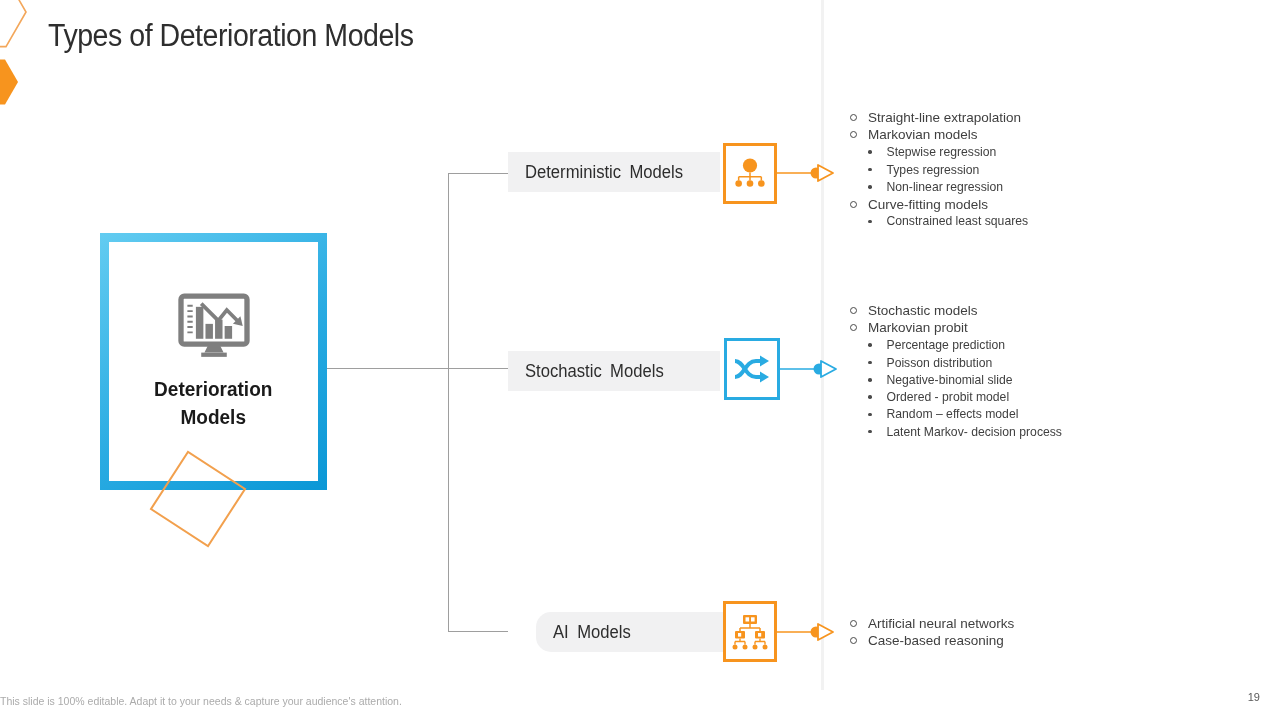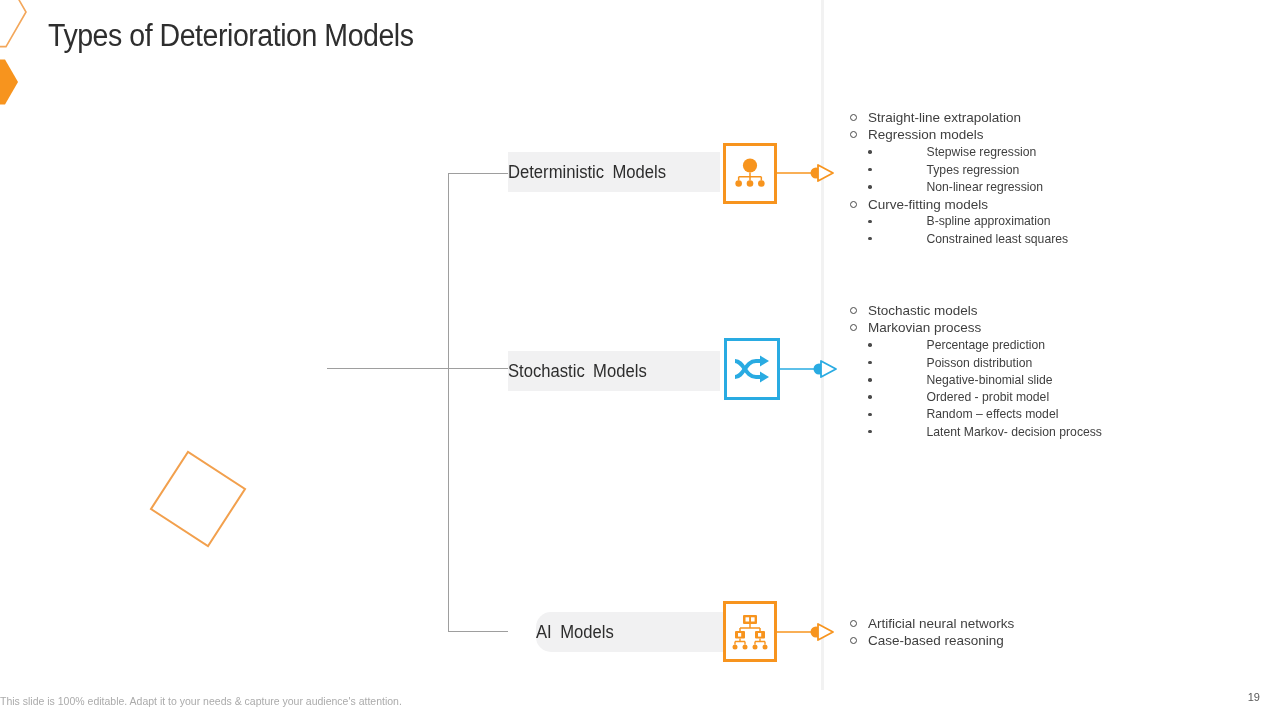--- a/index.html
+++ b/index.html
@@ -20,37 +20,37 @@
   .center-box{position:absolute;left:100px;top:233px;width:227px;height:257px;box-sizing:border-box;
               padding:9px;background:linear-gradient(145deg,#63ccf1 0%,#29abe2 55%,#0a97d6 100%);z-index:2;}
   .center-inner{width:100%;height:100%;background:#ffffff;display:flex;flex-direction:column;
                 align-items:center;justify-content:center;gap:16px;}
   .center-label{font-size:20px;font-weight:700;color:#1a1a1a;line-height:28px;text-align:center;
                 transform:scaleX(0.95);}
   .rot-square{position:absolute;left:163px;top:464px;width:66px;height:66px;border:2px solid #f2a04d;
               transform:rotate(33deg);z-index:3;background:transparent;}
 
   .label-bar{position:absolute;width:212px;height:40px;background:#f1f1f2;display:flex;align-items:center;
-             padding-left:0;box-sizing:border-box;}
+             padding-left:17px;box-sizing:border-box;}
   .label-bar span{font-size:17.5px;color:#2d2d2d;word-spacing:4px;transform:scaleX(0.95);
                   transform-origin:left center;white-space:nowrap;}
 
   .icon-box{position:absolute;box-sizing:border-box;background:#fff;display:flex;align-items:center;
             justify-content:center;z-index:2;}
   .icon-box.orange{border:3px solid #f7941e;}
   .icon-box.cyan{border:3px solid #29abe2;}
 
   .arrow{position:absolute;z-index:4;overflow:visible;}
 
   .list{position:absolute;width:260px;}
   .li{display:flex;align-items:center;height:17.3px;color:#3f3f3f;}
   .li .t{white-space:nowrap;}
   .l1{font-size:13.5px;padding-left:5px;}
   .b1{width:5px;height:5px;border:1.2px solid #4a4a4a;border-radius:50%;margin-right:11px;flex:none;}
-  .l2{font-size:12.2px;padding-left:23px;gap:40px;}
+  .l2{font-size:12.2px;padding-left:23px;}
   .b2{width:3.5px;height:3.5px;background:#4a4a4a;border-radius:50%;margin-right:15px;flex:none;}
 
   .footer{position:absolute;left:0;right:0;top:695px;text-align:left;font-size:10.5px;color:#ababab;}
   .page-num{position:absolute;right:20px;top:691px;font-size:11px;color:#595959;}
 </style>
 </head>
 <body>
 
 <div class="slide">
 
@@ -61,20 +61,40 @@
 
   <h1 class="title">Types of Deterioration Models</h1>
 
   <div class="divider-v"></div>
 
   <div class="conn v" style="left:448px;top:173px;height:458px;"></div>
   <div class="conn h" style="left:327px;top:368px;width:181px;"></div>
   <div class="conn h" style="left:448px;top:173px;width:60px;"></div>
   <div class="conn h" style="left:448px;top:631px;width:60px;"></div>
 
+  <div class="center-box">
+    <div class="center-inner">
+      <svg width="76" height="66" viewBox="0 0 68 62">
+        <rect x="3" y="3" width="62" height="45" rx="3" fill="none" stroke="#7f7f7f" stroke-width="5"></rect>
+        <path d="M9 12h5 M9 17h5 M9 22h5 M9 27h5 M9 32h5 M9 37h5" stroke="#7f7f7f" stroke-width="1.8"></path>
+        <rect x="17" y="13" width="7" height="30" fill="#7f7f7f"></rect>
+        <rect x="26" y="29" width="7" height="14" fill="#7f7f7f"></rect>
+        <rect x="35" y="25" width="7" height="18" fill="#7f7f7f"></rect>
+        <rect x="44" y="31" width="7" height="12" fill="#7f7f7f"></rect>
+        <path d="M22 10 L38 26 L46 16 L57 27" fill="none" stroke="#7f7f7f" stroke-width="3.5"></path>
+        <polygon points="61,31 51.8,28.8 58.8,21.8" fill="#7f7f7f"></polygon>
+        <polygon points="29,48 39,48 43,56 25,56" fill="#7f7f7f"></polygon>
+        <rect x="22" y="56" width="24" height="4" fill="#7f7f7f"></rect>
+      </svg>
+      <div class="center-label">
+        <div>Deterioration</div>
+        <div>Models</div>
+      </div>
+    </div>
+  </div>
   <div class="rot-square"></div>
 
   <div class="label-bar" style="left:508px;top:152px;">
     <span>Deterministic Models</span>
   </div>
   <div class="icon-box orange" style="left:723px;top:143px;width:54px;height:61px;">
     <svg width="38" height="34" viewBox="0 0 40 36">
       <circle cx="20" cy="9" r="7.5" fill="#f7941e"></circle>
       <path d="M20 16.5V21 M8 21H32 M8 21v4 M20 21v4 M32 21v4" stroke="#f7941e" stroke-width="1.6" fill="none"></path>
       <circle cx="8" cy="28" r="3.5" fill="#f7941e"></circle>
@@ -131,55 +151,51 @@
     <polygon points="41,5 56,13 41,21" fill="#ffffff" stroke="#f7941e" stroke-width="1.8" stroke-linejoin="round"></polygon>
   </svg>
 
   <div class="list" style="left:845px;top:109px;">
       <div class="li l1">
         <span class="b1"></span>
         <span class="t">Straight-line extrapolation</span>
       </div>
       <div class="li l1">
         <span class="b1"></span>
-        <span class="t">Regression models</span>
+        <span class="t">Markovian models</span>
       </div>
       <div class="li l2">
         <span class="b2"></span>
         <span class="t">Stepwise regression</span>
       </div>
       <div class="li l2">
         <span class="b2"></span>
         <span class="t">Types regression</span>
       </div>
       <div class="li l2">
         <span class="b2"></span>
         <span class="t">Non-linear regression</span>
       </div>
       <div class="li l1">
         <span class="b1"></span>
         <span class="t">Curve-fitting models</span>
       </div>
       <div class="li l2">
         <span class="b2"></span>
-        <span class="t">B-spline approximation</span>
-      </div>
-      <div class="li l2">
-        <span class="b2"></span>
         <span class="t">Constrained least squares</span>
       </div>
     </div>
   <div class="list" style="left:845px;top:302px;">
       <div class="li l1">
         <span class="b1"></span>
         <span class="t">Stochastic models</span>
       </div>
       <div class="li l1">
         <span class="b1"></span>
-        <span class="t">Markovian process</span>
+        <span class="t">Markovian probit</span>
       </div>
       <div class="li l2">
         <span class="b2"></span>
         <span class="t">Percentage prediction</span>
       </div>
       <div class="li l2">
         <span class="b2"></span>
         <span class="t">Poisson distribution</span>
       </div>
       <div class="li l2">

